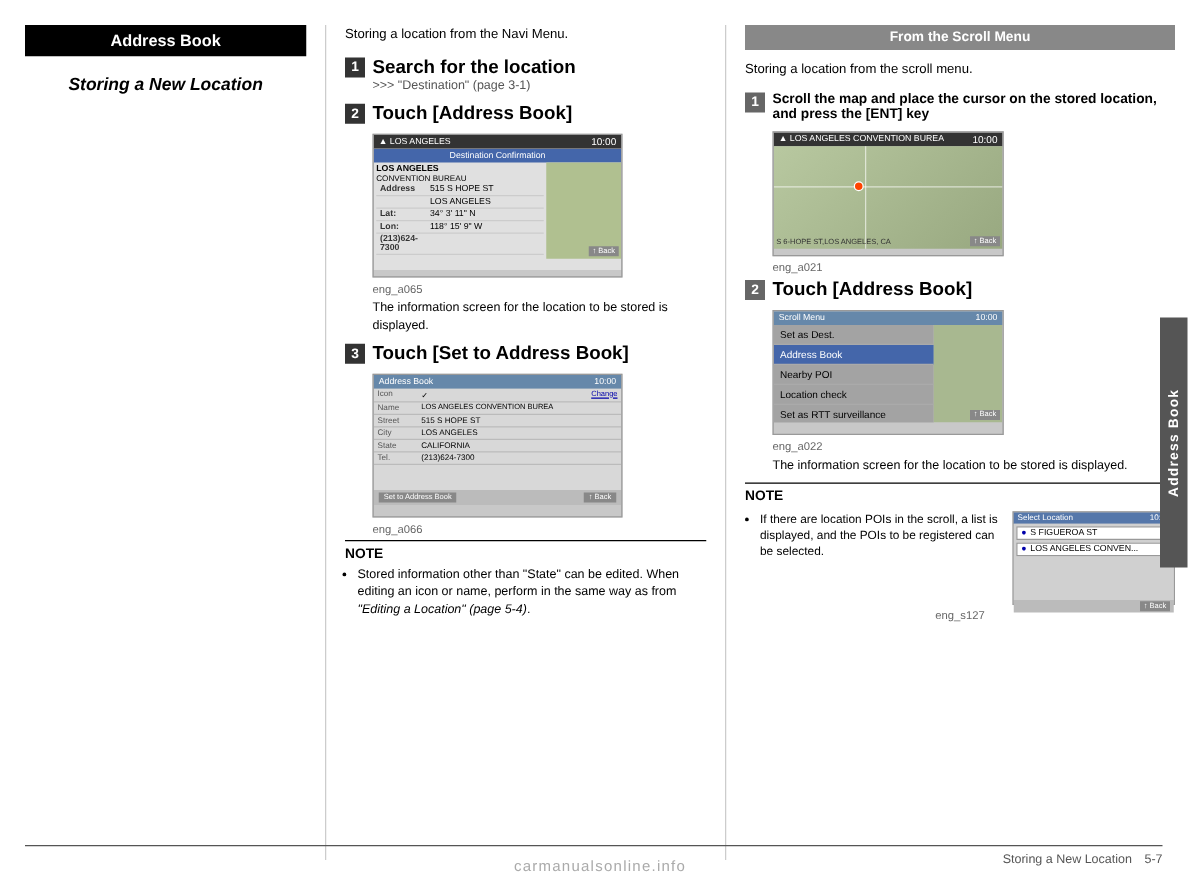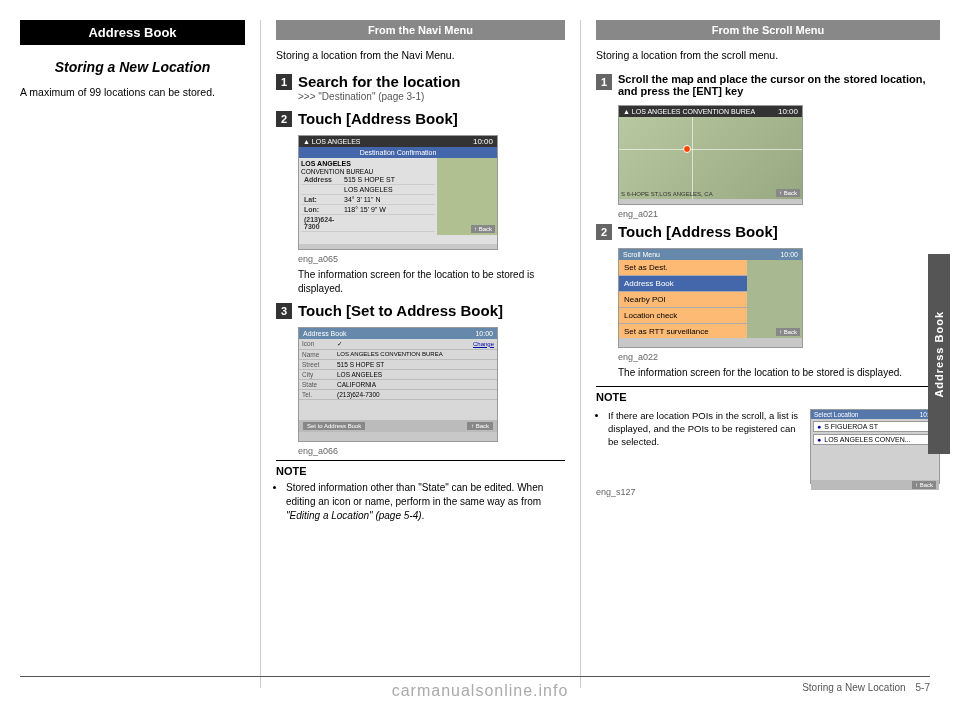--- a/index.html
+++ b/index.html
@@ -215,21 +215,21 @@
       font-size: 8px;
     }
 
     .screen-map {
       background: linear-gradient(135deg, #b8c8a0 0%, #a8b890 50%, #98a880 100%);
       height: 100%;
       position: relative;
     }
 
     .screen-menu-item {
-      background: #fdba74;
+      background: #a3a3a3;
       border-bottom: 1px solid #aaa;
       padding: 3px 5px;
       font-size: 8px;
       display: flex;
       justify-content: space-between;
     }
 
     .screen-menu-item.selected {
       background: #4466aa;
       color: #fff;
@@ -324,21 +324,21 @@
       font-size: 10px;
       color: #555;
       margin-left: 10px;
     }
 
     .watermark {
       position: absolute;
       bottom: 8px;
       left: 50%;
       transform: translateX(-50%);
-      font-size: 16px;
+      font-size: 12px;
       color: #aaa;
       white-space: nowrap;
       letter-spacing: 1px;
     }
 
     .note-inline {
       display: flex;
       gap: 6px;
       align-items: flex-start;
       margin-top: 6px;
@@ -367,28 +367,24 @@
 <div class="page-container">
 
   <div class="left-col">
     <div class="address-book-header">
       <span>Address Book</span>
     </div>
     <div class="section-title">
       <span>Storing a New Location</span>
     </div>
     <div class="left-body">
-      <p>A maximum of 99 locations can be stored.</p>
     </div>
   </div>
 
   <div class="mid-col">
-    <div class="col-header">
-      <span>From the Navi Menu</span>
-    </div>
     <p class="col-intro">Storing a location from the Navi Menu.</p>
 
     <div class="step-row">
       <div class="step-num">1</div>
       <div class="step-content">
         <div class="step-title">Search for the location</div>
         <div class="step-subtitle">&gt;&gt;&gt; "Destination" (page 3-1)</div>
       </div>
     </div>
 
@@ -572,21 +568,21 @@
           </div>
           <div style="background:#d0d0d0; height:calc(100% - 12px); padding:2px;">
             <div style="background:#fff; border:1px solid #999; padding:1px 3px; font-size:7px; margin-bottom:2px; display:flex; align-items:center; gap:3px;"><span style="color:#00a;">●</span> S FIGUEROA ST</div>
             <div style="background:#fff; border:1px solid #999; padding:1px 3px; font-size:7px; display:flex; align-items:center; gap:3px;"><span style="color:#00a;">●</span> LOS ANGELES CONVEN...</div>
           </div>
           <div style="background:#bbb; padding:1px 3px; display:flex; justify-content:flex-end; font-size:6px;">
             <span style="background:#888; color:#fff; padding:1px 3px;">↑ Back</span>
           </div>
         </div>
       </div>
-      <div style="font-size:9px; color:#666; text-align:left; margin-top:3px;">eng_s127</div>
+      <div style="font-size:9px; color:#666; text-align:center; margin-top:3px;">eng_s127</div>
     </div>
 
   </div>
 </div>
 
 <div class="bottom-footer">
   <span class="footer-text">
     <span>Storing a New Location</span>
   </span>
   <span class="footer-page">

